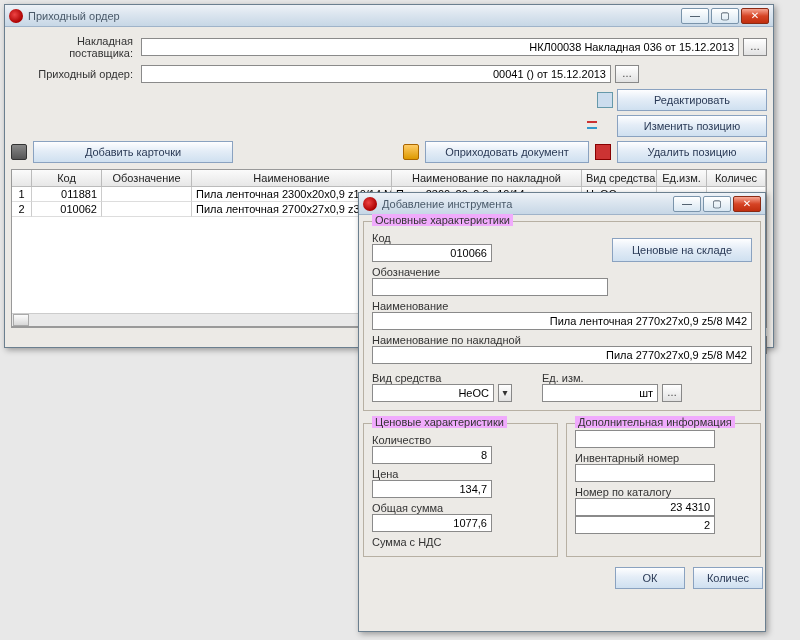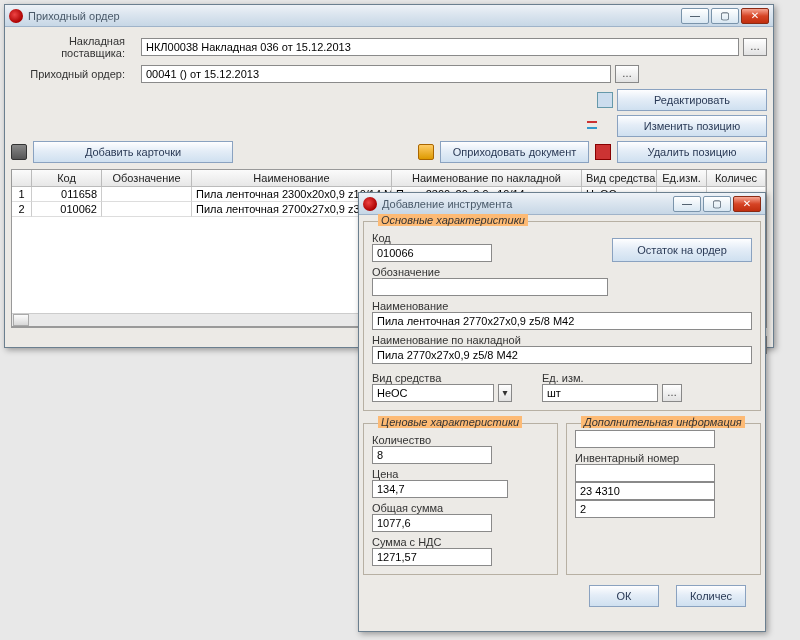--- a/index.html
+++ b/index.html
@@ -42,28 +42,29 @@
     font-size: 10px; line-height: 14px; text-align: center;
     background: linear-gradient(#fff,#d9e7f2);
     color: #234;
   }
   .winbtn.close {
     background: linear-gradient(#f7a592,#d64425 50%,#c12e0f);
     color: #fff; border-color:#8a2a14;
   }
   .wbody { padding: 8px 6px 10px 6px; }
   .row { display: flex; align-items: center; margin-bottom: 6px; }
-  .lbl { width:130px; text-align: right; padding-right:16px; color:#333; }
+  .lbl { width:130px; text-align: right; padding-right:8px; color:#333; }
   input[type=text] {
     border: 1px solid #8a8a8a;
     background: #fff;
     height: 18px;
     padding: 1px 4px;
     font-size: 11px;
     font-family: inherit;
+    text-align: right;
   }
   .browsebtn {
     width: 24px; height: 18px;
     border: 1px solid #888;
     background: linear-gradient(#fff,#e2e2e2);
     margin-left: 4px;
     font-size:10px; line-height:15px; text-align:center; color:#333;
   }
   .btn {
     border: 1px solid #8aa2c0;
@@ -115,22 +116,22 @@
     border:1px solid #aaa; margin-left:1px;
   }
   .fieldset {
     border: 1px solid #b7b0a3;
     padding: 6px 8px 8px 8px;
     margin: 6px 4px;
     background:#eceae6;
     position:relative;
   }
   .fieldset .legend {
-    position:absolute; top:-8px; left:14px;
-    background:#fdba74; padding:0 3px; color:#333;font-style:italic;
+    position:absolute; top:-8px; left:8px;
+    background:#f0abfc; padding:0 3px; color:#333;
   }
   .flabel { color:#333; margin-top:4px; }
   
   .ic { display:inline-block; width:16px; height:16px; }
   .ic-print { background: linear-gradient(#888,#555); border-radius:2px; border:1px solid #333; }
   .ic-folder { background: linear-gradient(#fc6,#d90); border-radius:2px; border:1px solid #a60; }
   .ic-copy { background:#cde; border:1px solid #69a; }
   .ic-arrows { position:relative; }
   .ic-arrows:before,.ic-arrows:after{content:"";position:absolute;left:2px;width:10px;height:0;border-top:2px solid #c33;}
   .ic-arrows:before{top:3px;} .ic-arrows:after{top:9px;border-top-color:#39c;}
@@ -168,39 +169,39 @@
     <div style="display:flex; justify-content:flex-end; gap:16px; margin-top:4px; align-items:center;">
       <span class="ic ic-arrows"></span>
       <div class="btn" style="width:150px">Изменить позицию</div>
     </div>
 
     <div style="display:flex; align-items:center; gap:6px; margin-top:4px;">
       <span class="ic ic-print"></span>
       <div class="btn" style="width:200px">Добавить карточки</div>
       <div style="flex:1"></div>
       <span class="ic ic-folder"></span>
-      <div class="btn" style="width:149px">Оприходовать документ</div>
+      <div class="btn" style="width:164px">Оприходовать документ</div>
       <span class="ic" style="background:#c33;border:1px solid #800;"></span>
       <div class="btn" style="width:150px">Удалить позицию</div>
     </div>
 
     <div class="grid" style="margin-top:6px;">
       <div class="ghead">
         <div style="width:20px"></div>
         <div style="width:70px">Код</div>
         <div style="width:90px">Обозначение</div>
         <div style="width:200px">Наименование</div>
         <div style="width:190px">Наименование по накладной</div>
         <div style="width:75px">Вид средства</div>
         <div style="width:50px">Ед.изм.</div>
         <div style="flex:1">Количес</div>
       </div>
       <div class="grow">
         <div style="width:20px;text-align:center">1</div>
-        <div style="width:70px;text-align:right">011658</div>
+        <div style="width:70px;text-align:right">011881</div>
         <div style="width:90px"></div>
         <div style="width:200px">Пила ленточная 2300x20x0,9 z10/14 M42</div>
         <div style="width:190px">Пила 2300x20x0,9 z10/14</div>
         <div style="width:75px">НеОС</div>
         <div style="width:50px">шт</div>
         <div style="flex:1"></div>
       </div>
       <div class="grow">
         <div style="width:20px;text-align:center">2</div>
         <div style="width:70px;text-align:right">010062</div>
@@ -237,21 +238,21 @@
 
   <div class="fieldset">
     <div class="legend">Основные характеристики</div>
 
     <div style="display:flex; gap:10px; align-items:flex-end;">
       <div style="flex:0 0 120px">
         <div class="flabel">Код</div>
         <input type="text" style="width: 100%;" value="010066">
       </div>
       <div style="flex:1"></div>
-      <div class="btn" style="width:140px;height:24px">Остаток на ордер</div>
+      <div class="btn" style="width:140px;height:24px">Ценовые на складе</div>
     </div>
 
     <div class="flabel">Обозначение</div>
     <input type="text" style="width: 62%;" value="">
 
     <div class="flabel">Наименование</div>
     <input type="text" style="width: 100%;" value="Пила ленточная 2770x27x0,9 z5/8 M42">
 
     <div class="flabel">Наименование по накладной</div>
     <input type="text" style="width: 100%;" value="Пила 2770x27x0,9 z5/8 M42">
@@ -273,33 +274,33 @@
       </div>
     </div>
   </div>
 
   <div style="display:flex;">
     <div class="fieldset" style="flex:1">
       <div class="legend">Ценовые характеристики</div>
       <div class="flabel">Количество</div>
       <input type="text" style="width: 120px;" value="8">
       <div class="flabel">Цена</div>
-      <input type="text" style="width: 136px;" value="134,7">
+      <input type="text" style="width: 120px;" value="134,7">
       <div class="flabel">Общая сумма</div>
       <input type="text" style="width: 120px;" value="1077,6">
       <div class="flabel">Сумма с НДС</div>
-      <input type="text" style="width: 120px;" value="1271,57">
     </div>
     <div class="fieldset" style="flex:1">
       <div class="legend">Дополнительная информация</div>
       <input type="text" style="width: 140px;" value="">
       <div class="flabel">Инвентарный номер</div>
       <input type="text" style="width: 140px;" value="">
+      <div class="flabel">Номер по каталогу</div>
       <input type="text" style="width: 140px;" value="23 4310">
       <input type="text" style="width: 140px;" value="2">
     </div>
   </div>
 
-  <div style="display:flex; justify-content:flex-end; gap:17px; padding:4px 19px 6px;">
+  <div style="display:flex; justify-content:flex-end; gap:8px; padding:4px 2px 6px;">
     <div class="btn" style="width:70px">ОК</div>
     <div class="btn" style="width:70px">Количес</div>
   </div>
 </div>
 
 </body></html>

